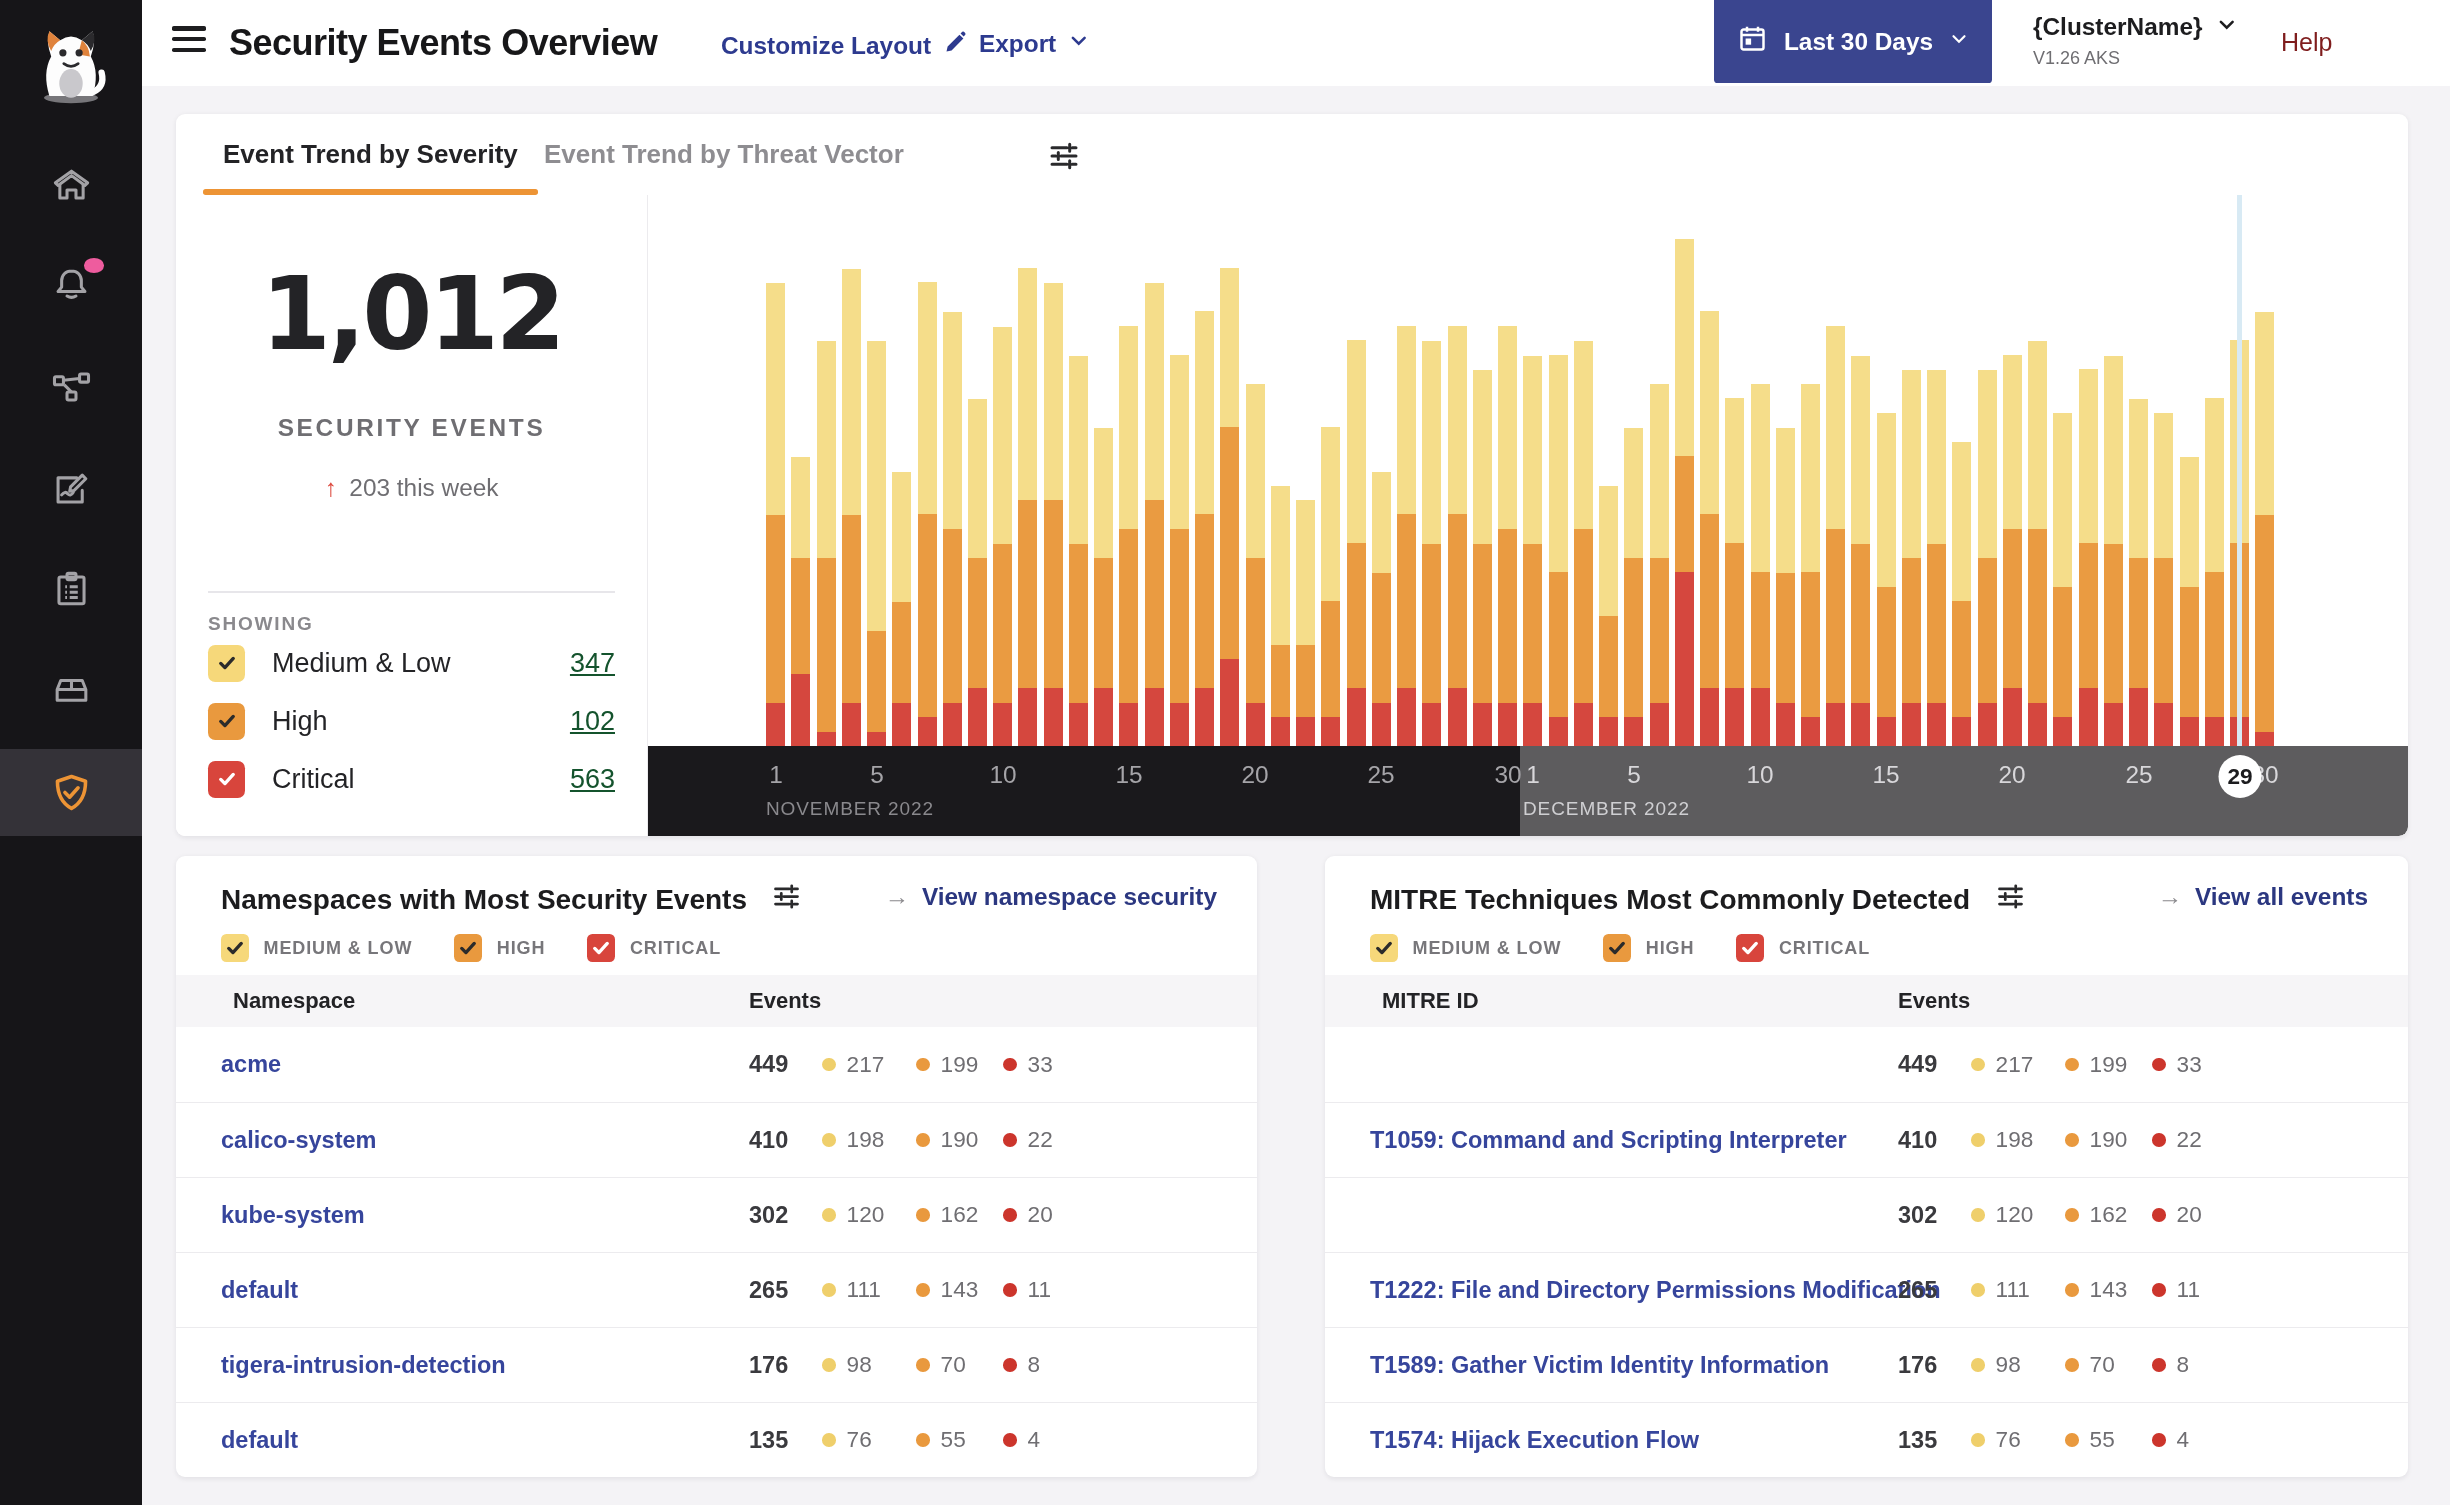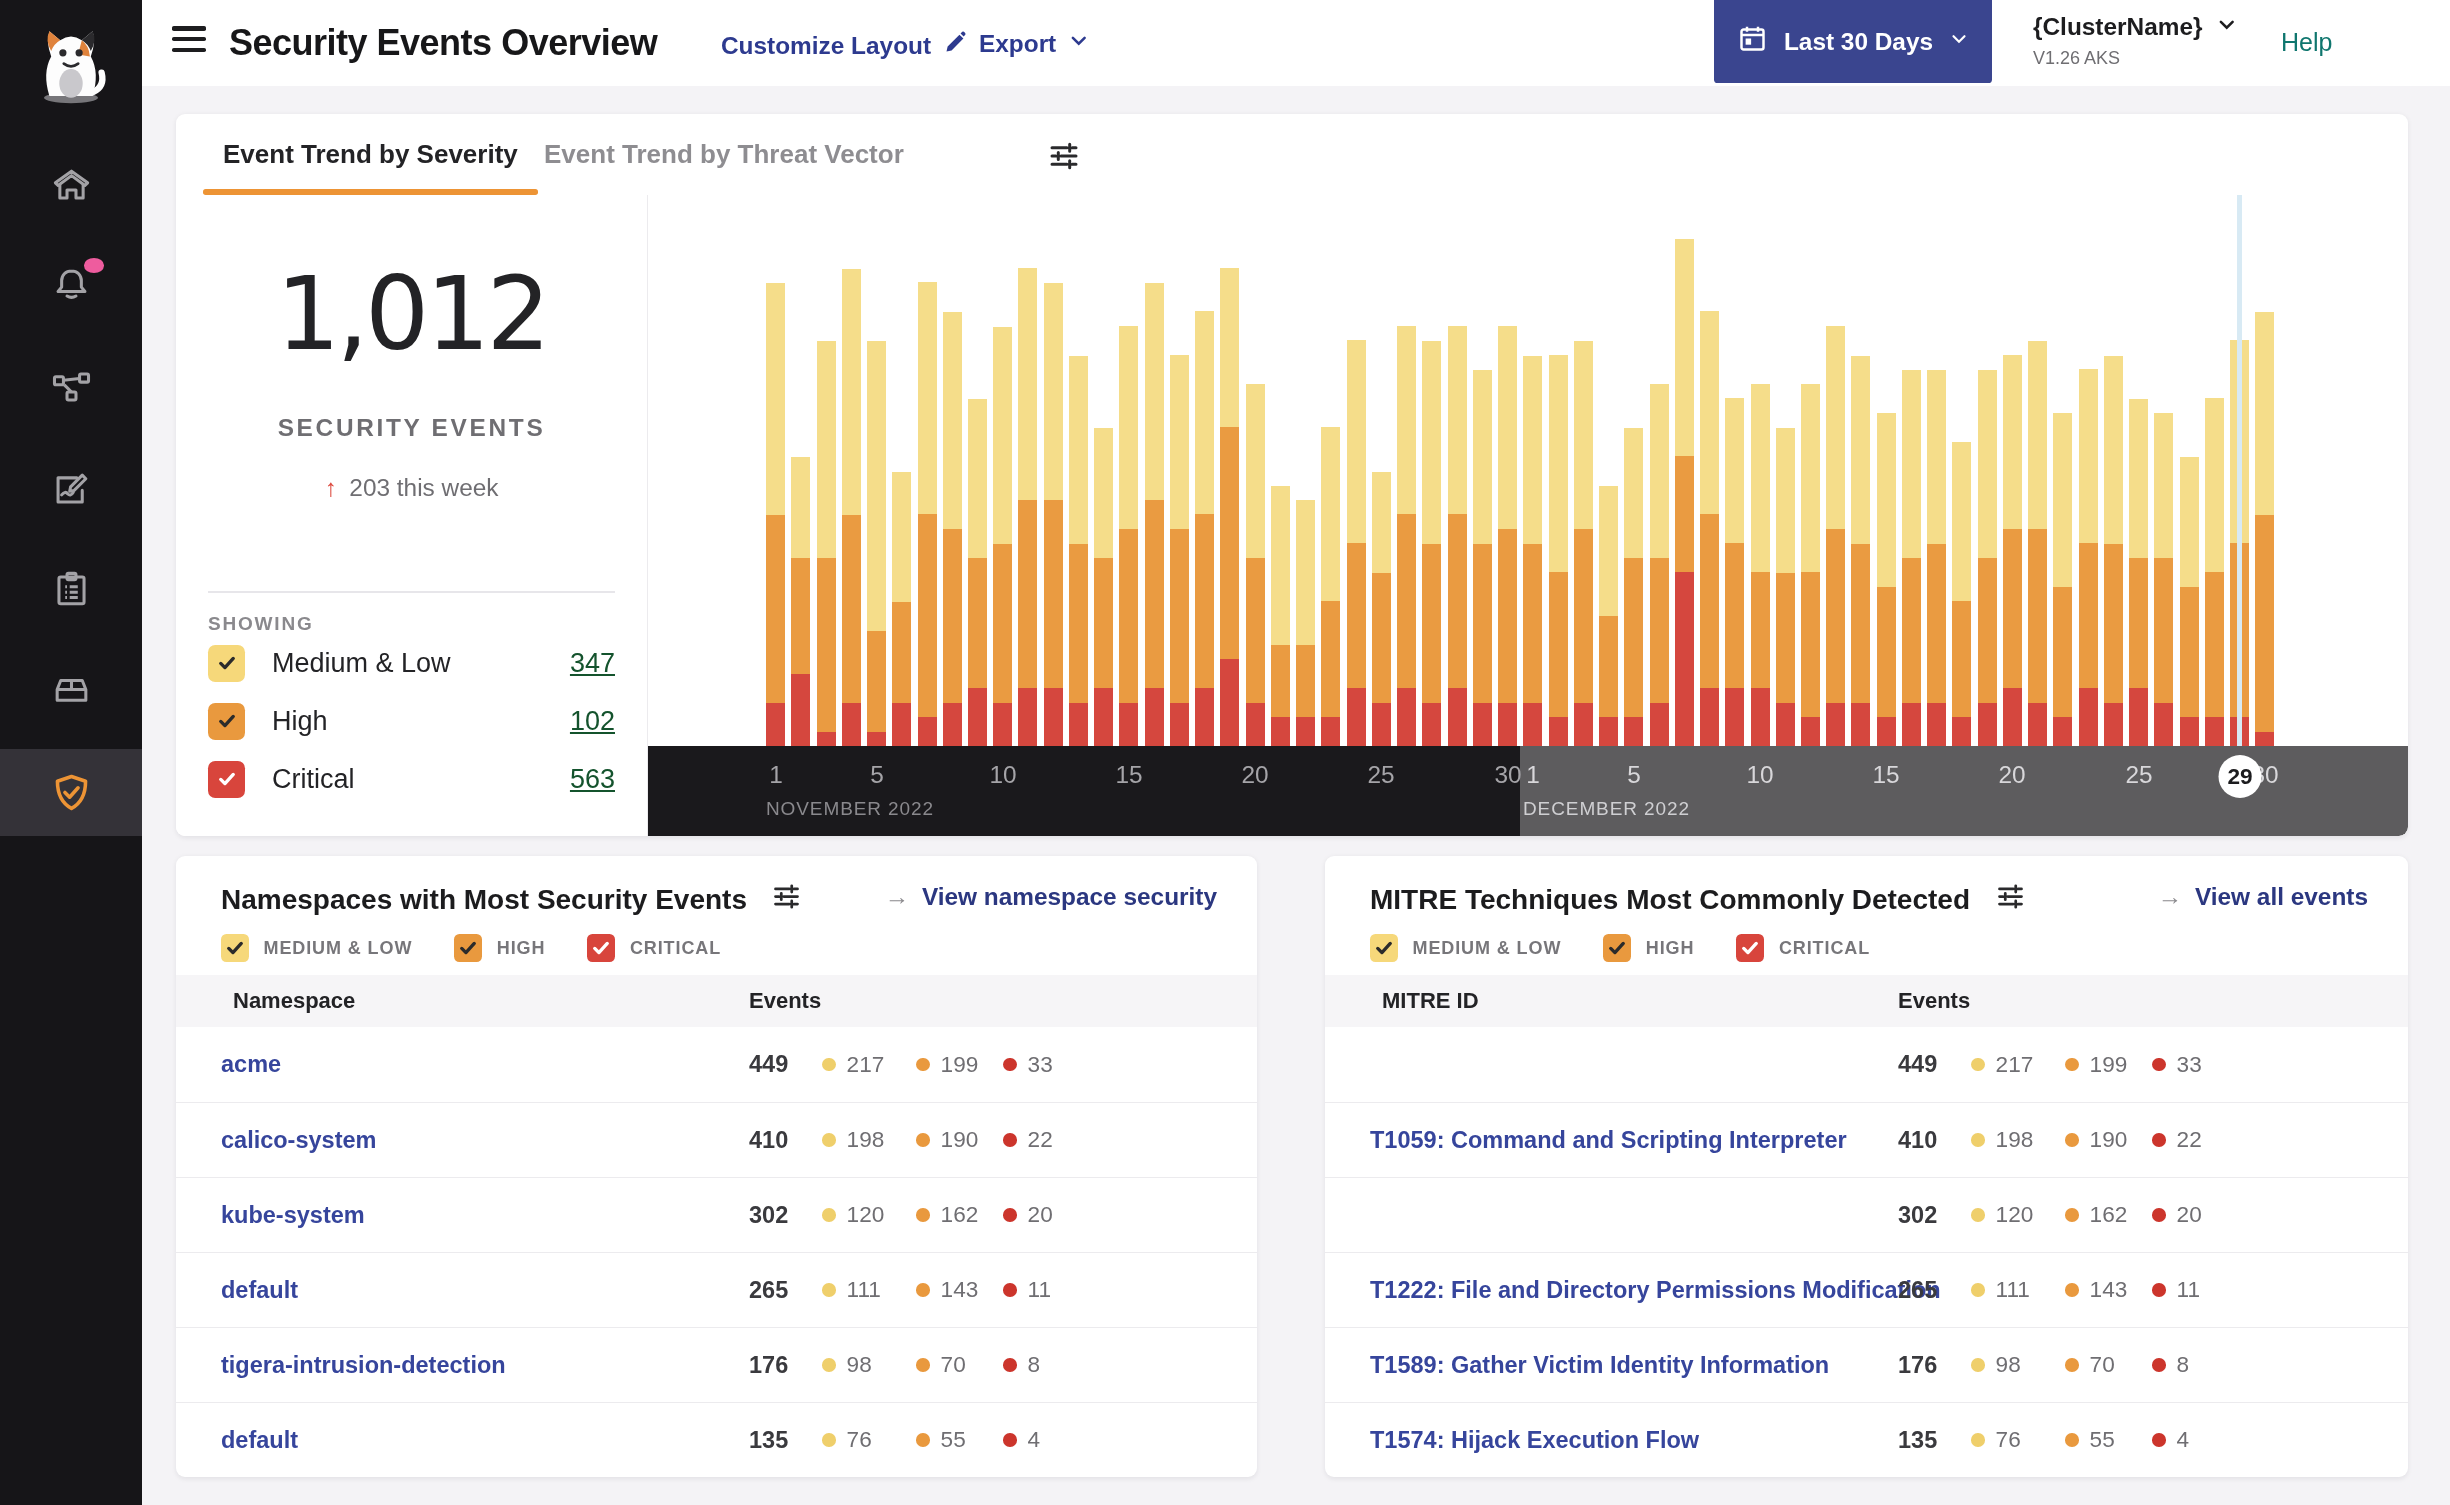--- a/index.html
+++ b/index.html
@@ -21,35 +21,35 @@
   .hamburger span{ display:block; width:34px; height:4.5px; background:#1d1d1f; border-radius:1.8px; margin-bottom:6.3px;}
   .page-title{ position:absolute; left:87px; top:22px; font-size:36px; font-weight:bold; color:#171719; letter-spacing:-0.5px;}
   .hdr-link{ position:absolute; top:29px; font-size:24.4px; font-weight:bold; color:#2d3a8f; cursor:pointer; display:flex; align-items:center; gap:11px;}
   .customize{ left:579px; }
   .export{ left:837px; }
   .date-btn{ position:absolute; left:1572px; top:0; width:278px; height:83px; background:#3A458F; color:#fff;
              display:flex; align-items:center; justify-content:center; gap:14.5px; font-size:24.4px; font-weight:bold; cursor:pointer; border-radius:0 0 3.6px 3.6px;}
   .cluster{ position:absolute; left:1891px; top:12.7px; cursor:pointer;}
   .cluster-name{ font-size:24.4px; font-weight:bold; color:#1d1d1f; display:flex; align-items:center; gap:12.7px;}
   .cluster-ver{ font-size:18px; color:#6f6e72; margin-top:5.4px;}
-  .help{ position:absolute; left:2139px; top:28px; font-size:25px; color:#0f766e; cursor:pointer;}
+  .help{ position:absolute; left:2139px; top:28px; font-size:25px; color:#7f1d1d; cursor:pointer;}
 
   
   .card{ position:absolute; background:#fff; border-radius:9px; box-shadow:0 1.8px 5.4px rgba(30,30,40,.08); }
   .trend-card{ left:176px; top:114px; width:2232px; height:722px; overflow:hidden;}
   .tabs-row{ position:absolute; left:0; top:0; width:100%; height:81px; }
   .tab{ position:absolute; top:0; height:81px; display:flex; align-items:center; font-size:26px; font-weight:bold; cursor:pointer;}
   .tab-1{ left:27px; padding:0 20px; color:#232326;}
   .tab-1:after{ content:""; position:absolute; left:0; right:0; bottom:0; height:6.3px; background:#ED9435; border-radius:2.7px;}
   .tab-2{ left:348px; padding:0 20px; color:#8e8d91;}
   .tabs-tune{ position:absolute; left:870px; top:23.5px; cursor:pointer;}
 
   .stat-panel{ position:absolute; left:0; top:81px; width:472px; height:641px; border-right:1.8px solid #ecebee; background:#fff;}
   .stat-value{ position:absolute; left:0; top:60px; width:100%; text-align:center; font-family:"DejaVu Sans",sans-serif;
-               font-size:101px; font-weight:normal; color:#232326; letter-spacing:-3.6px;}
+               font-size:101px; font-weight:bold; color:#232326; letter-spacing:-3.6px;}
   .stat-label{ position:absolute; left:0; top:219px; width:100%; text-align:center; font-size:24.4px; font-weight:bold; color:#6f6e72; letter-spacing:2.7px;}
   .stat-delta{ position:absolute; left:0; top:279px; width:100%; text-align:center; font-size:24.4px; color:#6f6e72;}
   .stat-delta .up{ color:#DD4A3F; font-weight:bold; margin-right:12.7px;}
   .panel-divider{ position:absolute; left:32px; right:32px; top:396px; height:1.8px; background:#e7e6ea;}
   .showing{ position:absolute; left:32px; top:418px; font-size:19px; font-weight:bold; color:#8a898d; letter-spacing:1.8px;}
   .legend-row{ position:absolute; left:32px; right:32px; height:52px; display:flex; align-items:center; cursor:pointer;}
   .legend-label{ font-size:27px; color:#232326; margin-left:27px;}
   .legend-value{ margin-left:auto; font-size:27px; color:#14532d;text-decoration:underline;}
   .cbx{ border-radius:7.2px; display:flex; align-items:center; justify-content:center; flex:none;}
   .cbx-lg{ width:37px; height:37px;}

